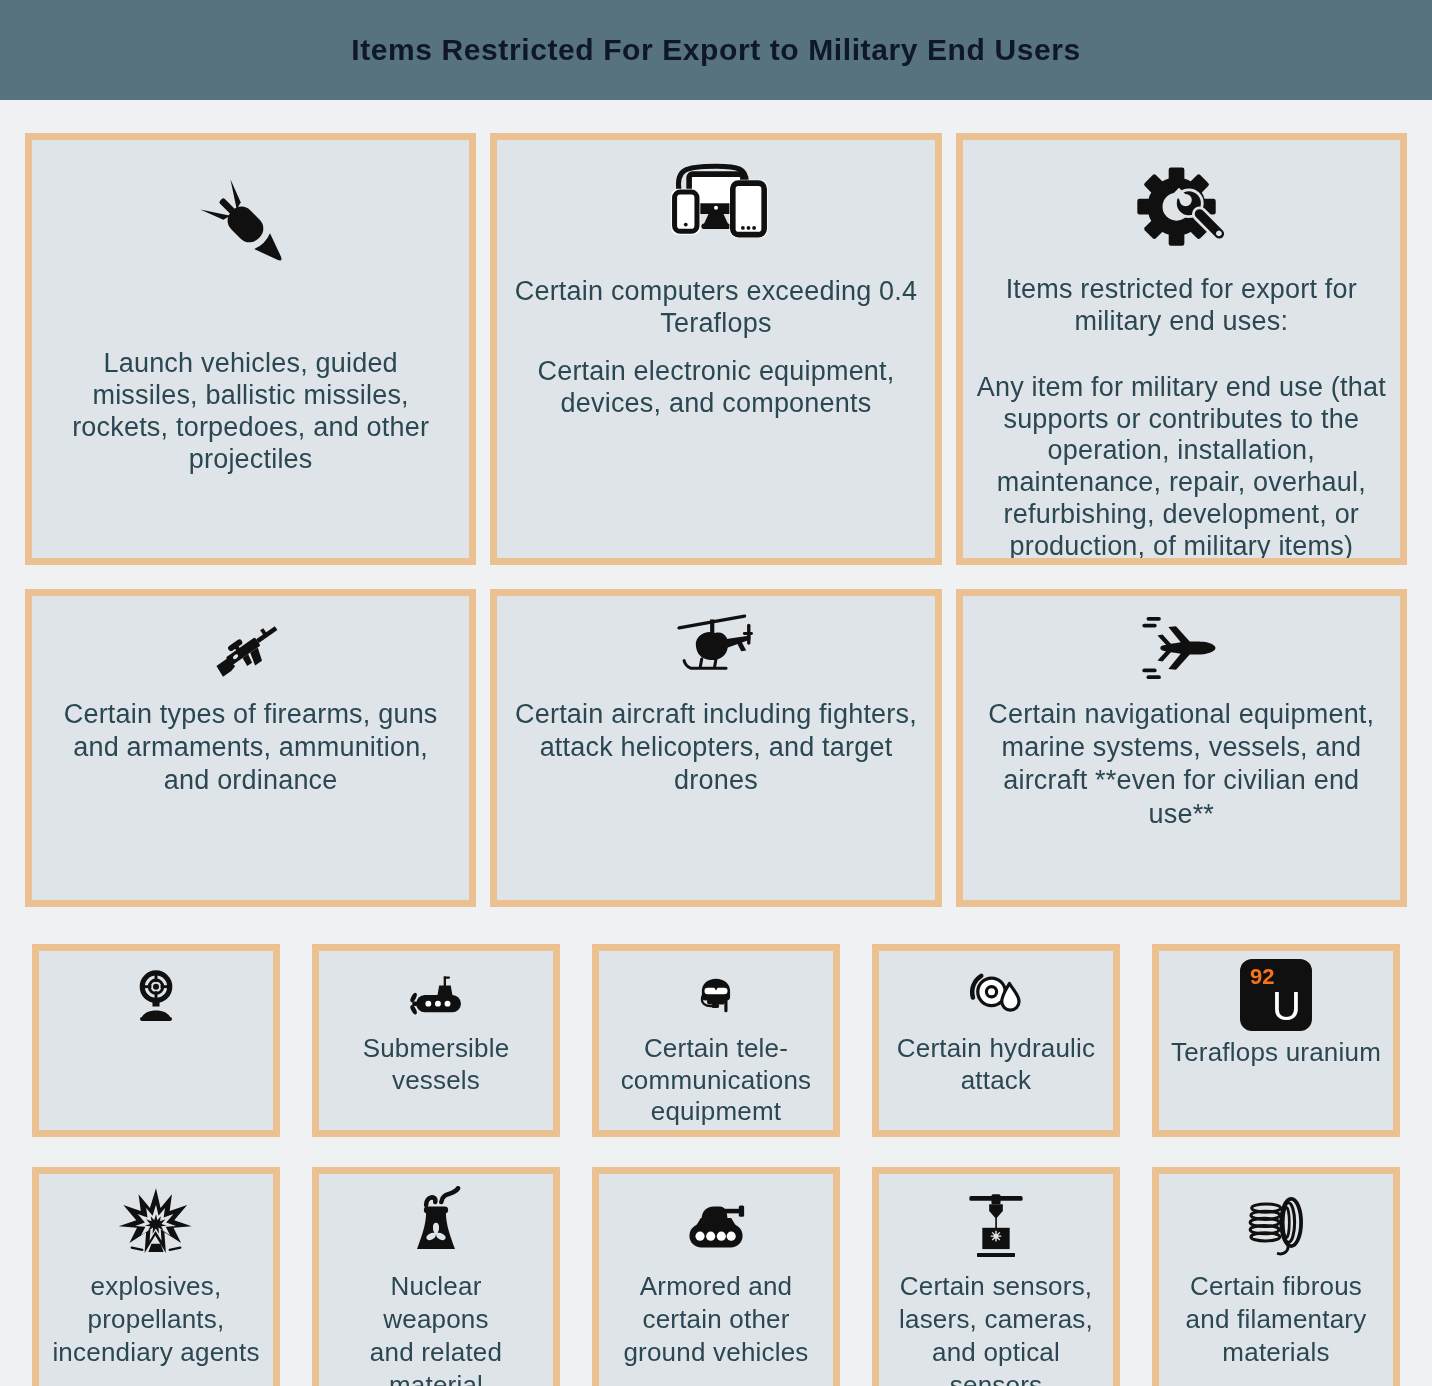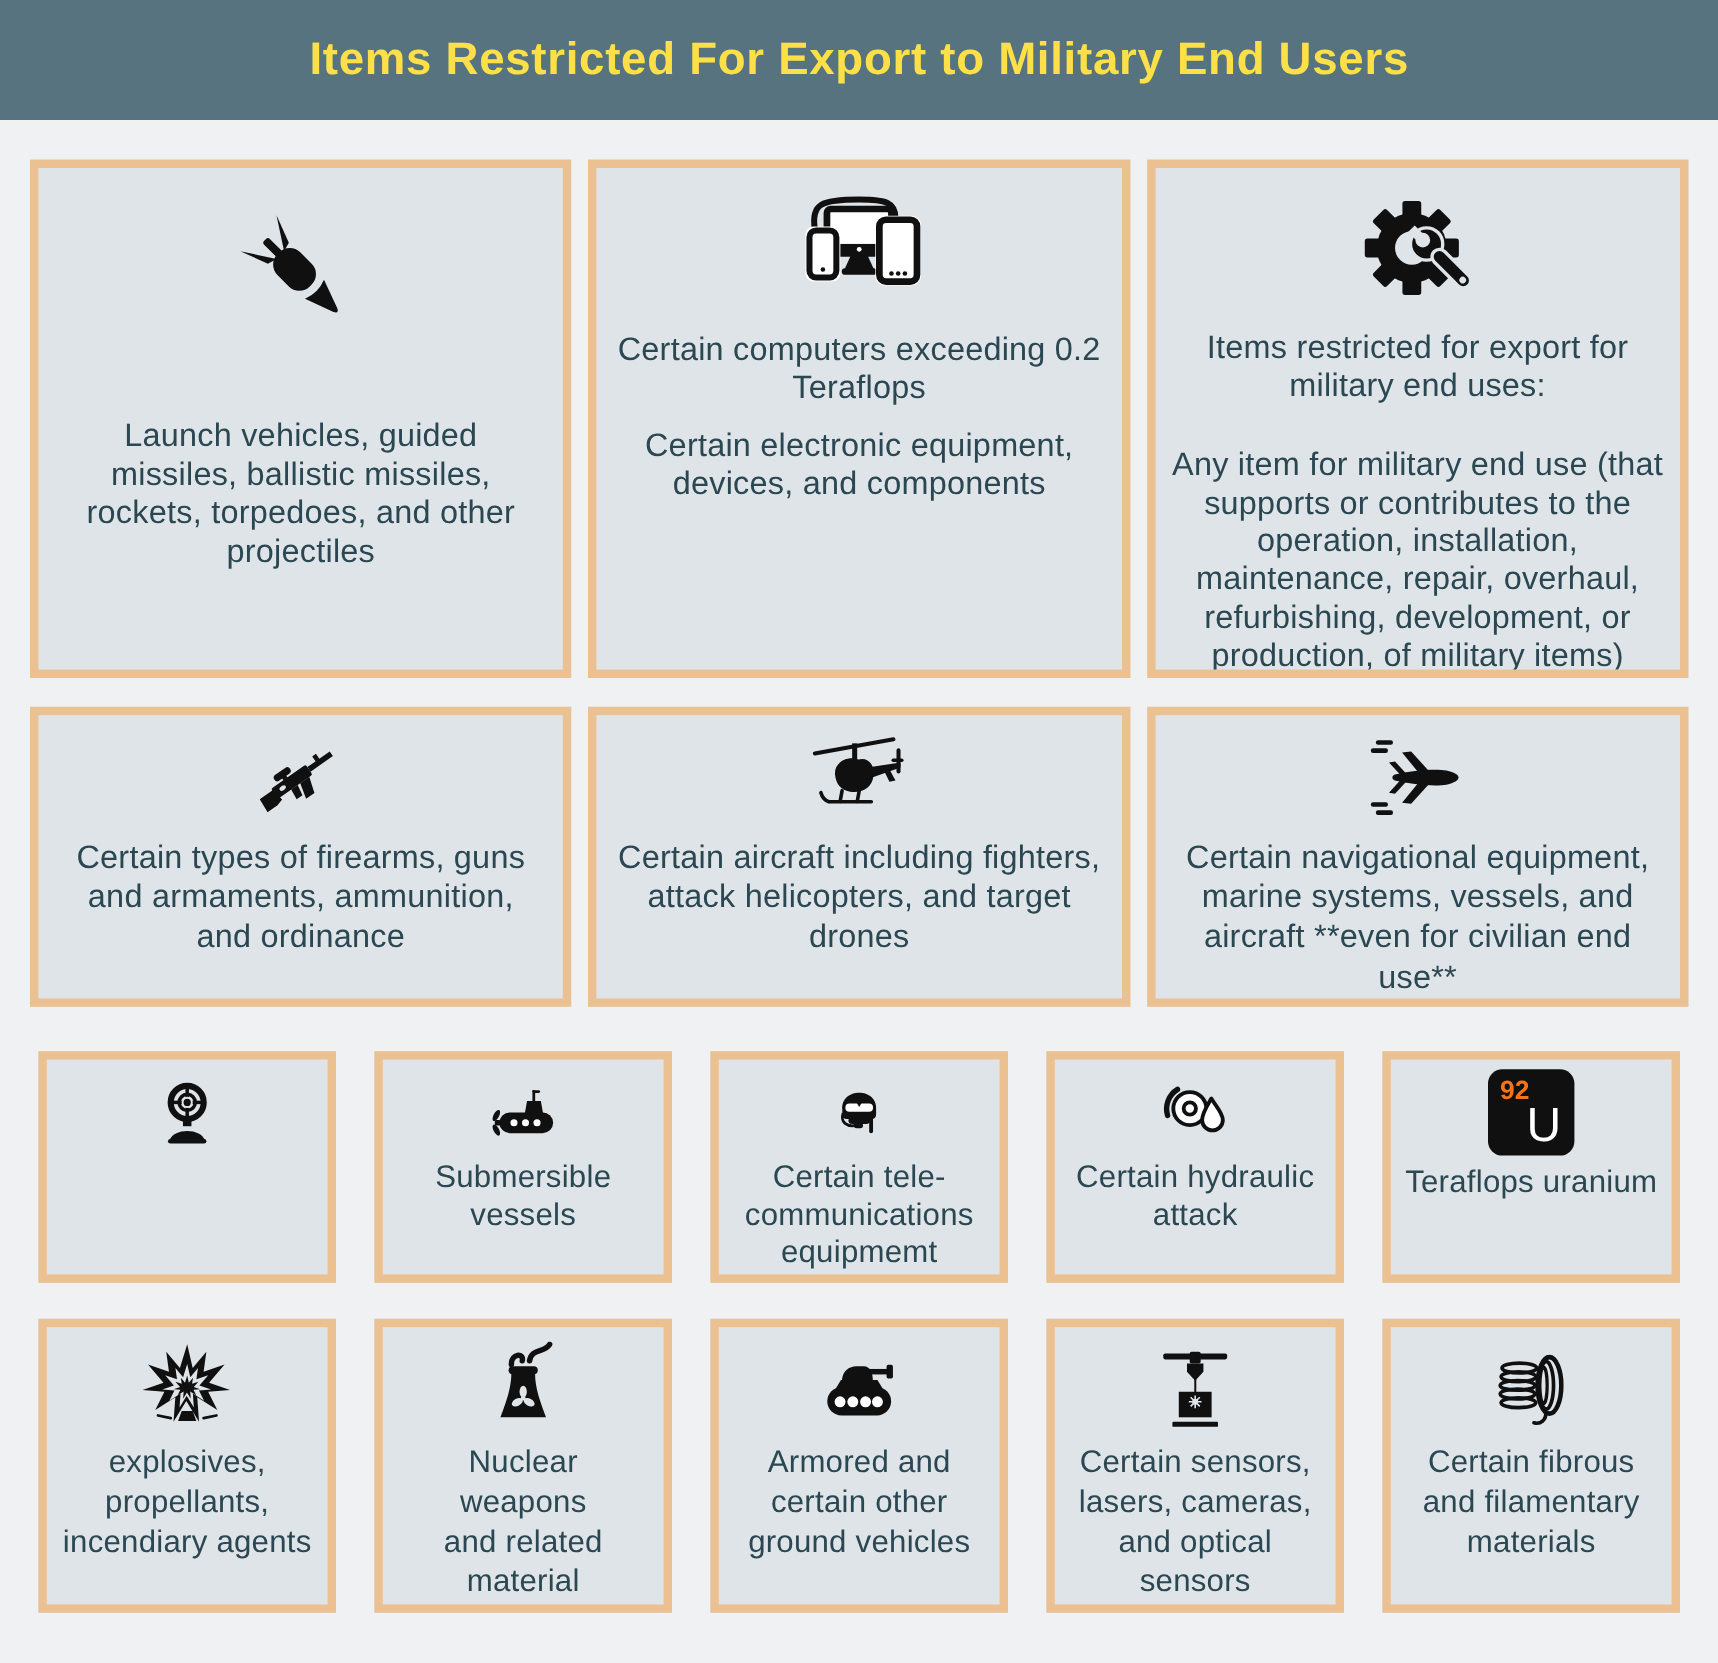--- a/index.html
+++ b/index.html
@@ -1,25 +1,25 @@
 <!DOCTYPE html>
 <html><head>
 <meta charset="utf-8">
 <style>
   * { margin:0; padding:0; box-sizing:border-box; }
   body { font-family:"Liberation Sans", sans-serif; background:#f0f1f3; }
   .page { width:1432px; height:1386px; background:#f0f1f3; overflow:hidden; }
 
   .header { height:100px; background:#56737f; display:flex; align-items:center; justify-content:center; }
-  .title { color:#fde047; font-size:38px; font-weight:bold; letter-spacing:.6px; }
+  .title { color:#0f172a; font-size:30px; font-weight:bold; letter-spacing:.6px; }
 
   .content { padding:33px 25px 0; }
   .row { display:flex; }
   .row-1 { gap:14px; height:432px; margin-bottom:24px; }
-  .row-2 { gap:14px; height:250px; margin-bottom:37px; }
+  .row-2 { gap:14px; height:318px; margin-bottom:37px; }
   .row-3 { gap:32px; height:193px; margin:0 7px 30px; }
   .row-4 { gap:32px; height:245px; margin:0 7px 0;border-radius:22px; }
 
   .card { flex:1; background:#dfe4e9; border:7px solid #ecc192; display:flex; flex-direction:column; align-items:center; overflow:hidden; }
 
   .icon { flex:none; }
   .icon svg { display:block; width:100%; height:100%; }
 
   .txt { font-size:27px; line-height:1.18; color:#2a4752; text-align:center; letter-spacing:.2px; }
   .row-2 .txt { line-height:1.23; }
@@ -92,21 +92,21 @@
             <rect x="10" y="31" width="26" height="41" rx="6" fill="#ffffff"></rect>
             <rect x="13" y="34" width="20" height="35" rx="5" fill="#ffffff" stroke="#101010" stroke-width="4.5"></rect>
             <circle cx="23" cy="63" r="1.7" fill="#101010"></circle>
             <rect x="62" y="23" width="34" height="52" rx="7" fill="#ffffff"></rect>
             <rect x="65" y="26" width="28" height="46" rx="5" fill="#ffffff" stroke="#101010" stroke-width="5"></rect>
             <circle cx="74" cy="66" r="1.7" fill="#101010"></circle>
               <circle cx="79" cy="66" r="1.7" fill="#101010"></circle>
               <circle cx="84" cy="66" r="1.7" fill="#101010"></circle>
           </svg>
         </div>
-        <p class="txt">Certain computers exceeding 0.2 Teraflops</p>
+        <p class="txt">Certain computers exceeding 0.4 Teraflops</p>
         <p class="txt">Certain electronic equipment, devices, and components</p>
       </div>
 
       <div class="card c-enduse">
         <div class="icon">
           <svg viewBox="0 0 100 100">
             <g fill="#101010">
               <g transform="translate(46,47)">
                 <rect x="-7" y="-35" width="14" height="12" rx="2"></rect>
                 <rect x="-7" y="-35" width="14" height="12" rx="2" transform="rotate(45)"></rect>

